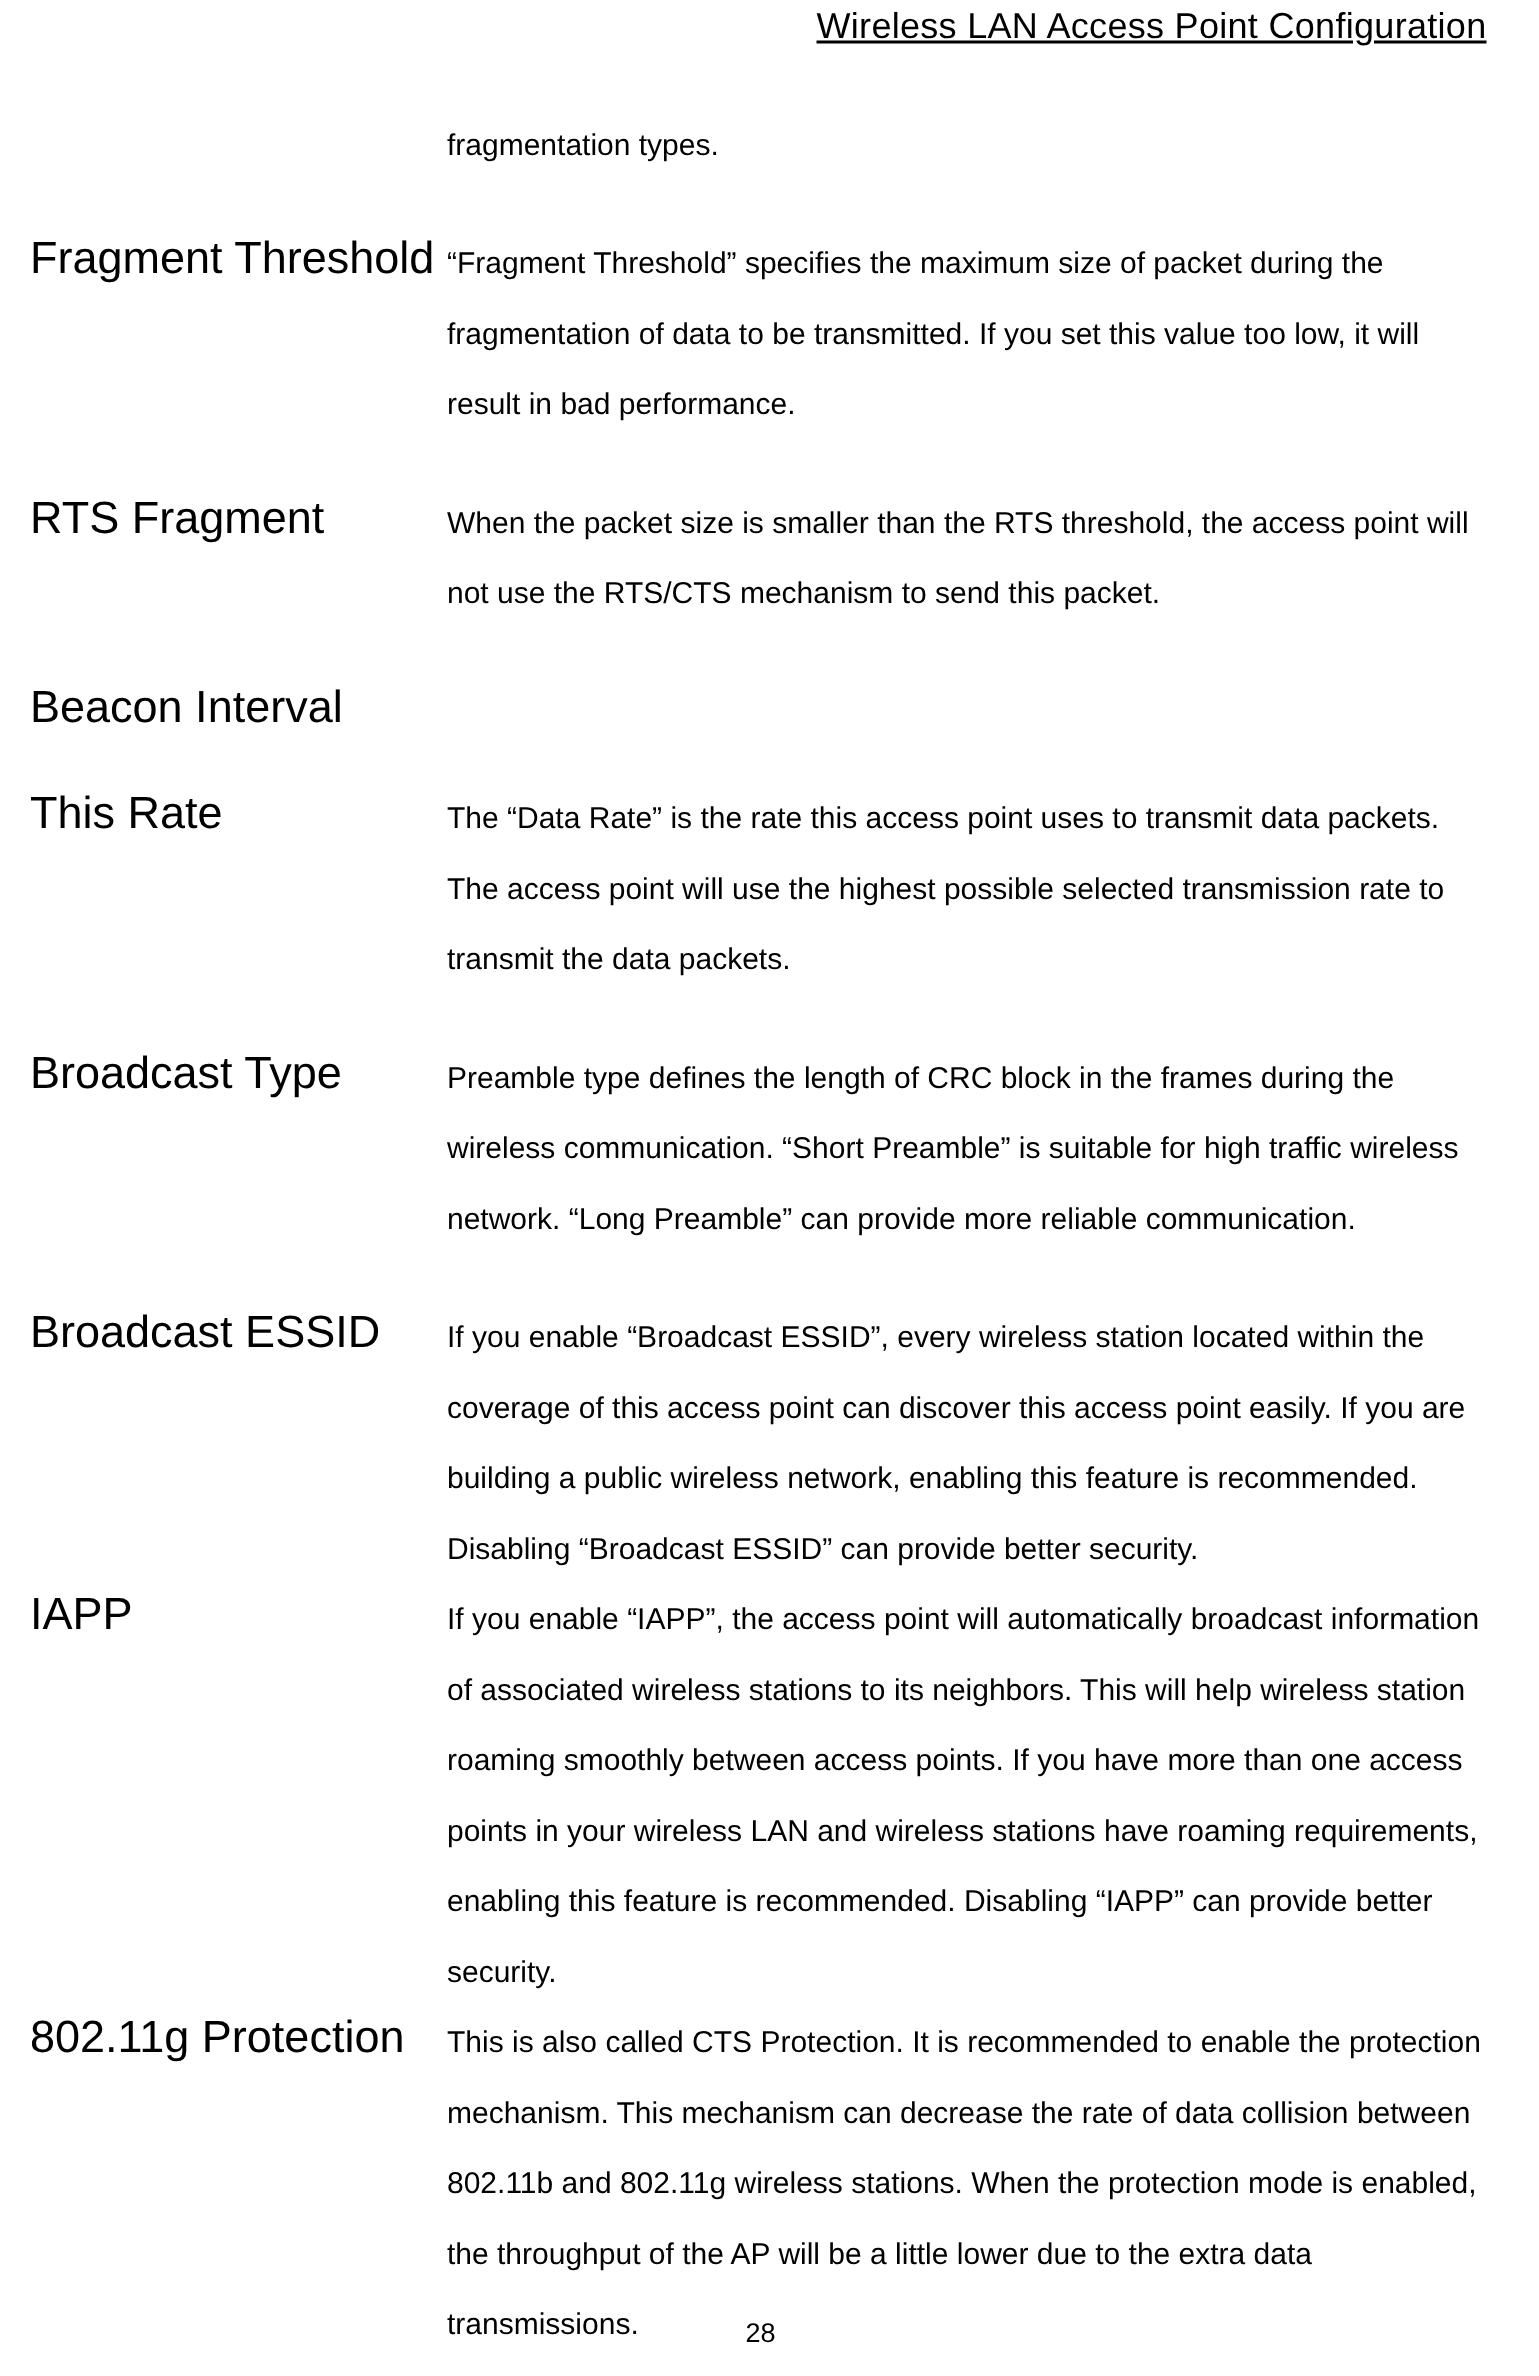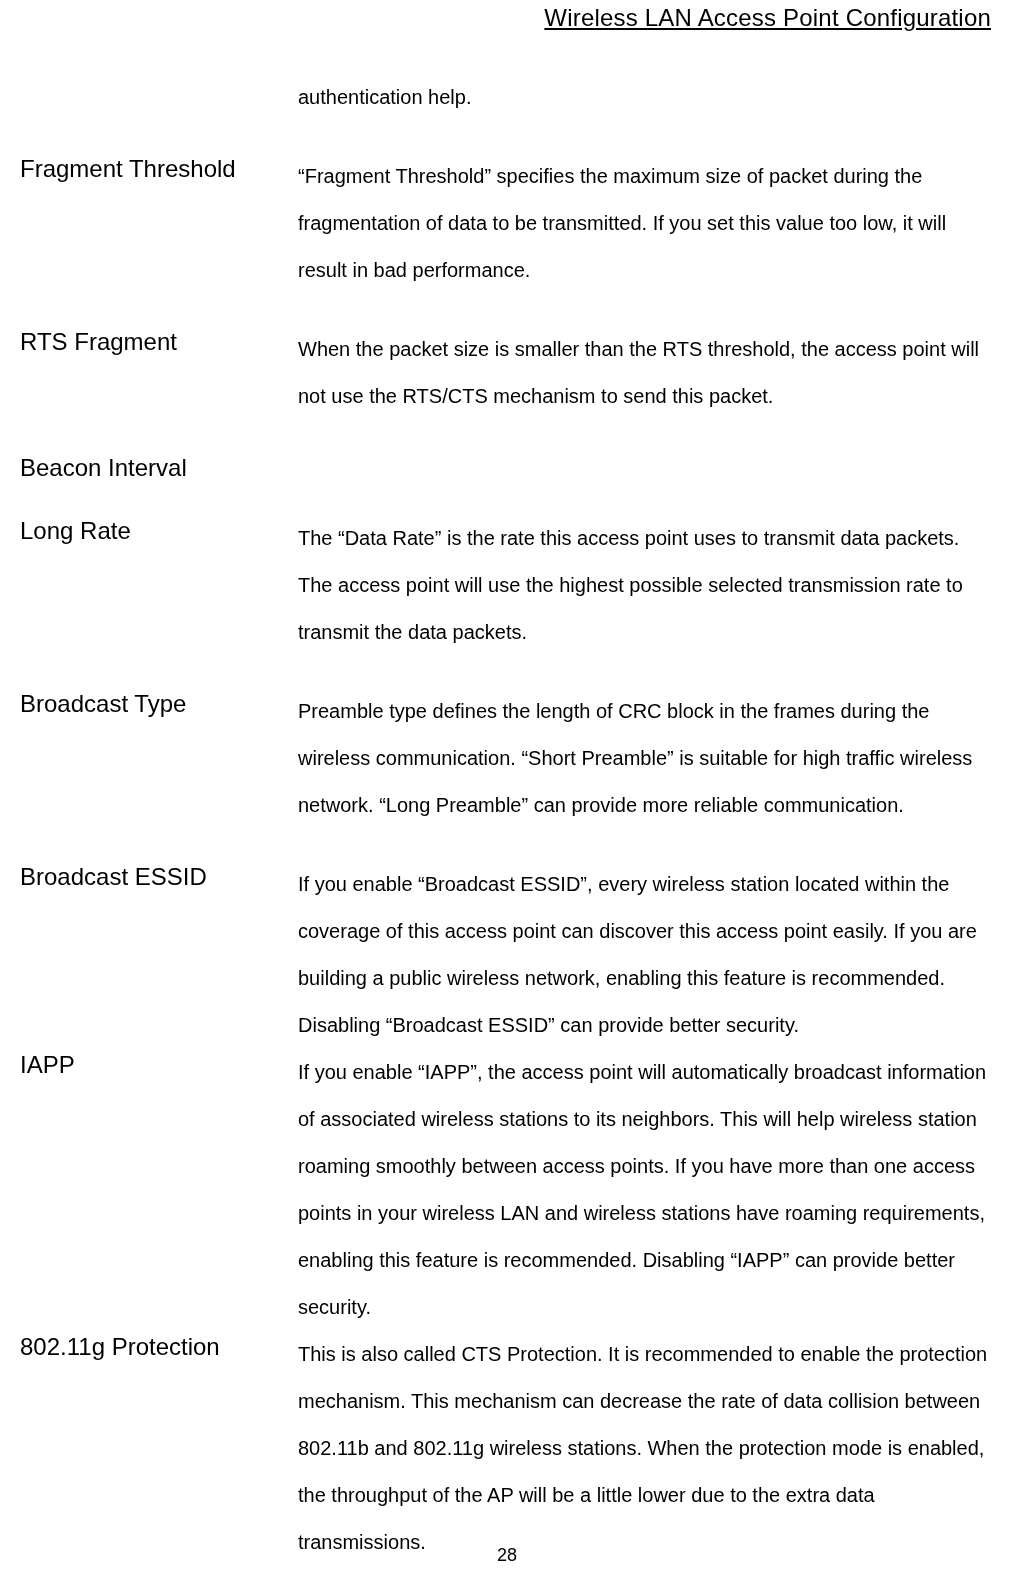--- a/index.html
+++ b/index.html
@@ -34,21 +34,21 @@
       display: flex;
       align-items: flex-start;
       margin-bottom: 32px;
     }
     .row.no-gap {
       margin-bottom: 0;
     }
     .label {
       width: 278px;
       flex-shrink: 0;
-      font-size: 24px;
+      font-size: 30px;
       padding-top: 0;
       line-height: 1.3;
     }
     .desc {
       flex: 1;
       font-size: 20px;
       line-height: 2.35;
       padding-top: 0px;
       text-align: left;
     }
@@ -64,39 +64,39 @@
 </head>
 <body>
 
 <div class="page">
   <div class="header">Wireless LAN Access Point Configuration</div>
 
   <div class="content">
 
     <div class="row">
       <div class="label"></div>
-      <div class="desc">authentication help.</div>
+      <div class="desc">fragmentation types.</div>
     </div>
 
     <div class="row">
       <div class="label">Fragment Threshold</div>
       <div class="desc">“Fragment Threshold” specifies the maximum size of packet during the fragmentation of data to be transmitted. If you set this value too low, it will result in bad performance.</div>
     </div>
 
     <div class="row">
       <div class="label">RTS Fragment</div>
       <div class="desc">When the packet size is smaller than the RTS threshold, the access point will not use the RTS/CTS mechanism to send this packet.</div>
     </div>
 
     <div class="row">
       <div class="label">Beacon Interval</div>
     </div>
 
     <div class="row">
-      <div class="label">Long Rate</div>
+      <div class="label">This Rate</div>
       <div class="desc">The “Data Rate” is the rate this access point uses to transmit data packets. The access point will use the highest possible selected transmission rate to transmit the data packets.</div>
     </div>
 
     <div class="row">
       <div class="label">Broadcast Type</div>
       <div class="desc">Preamble type defines the length of CRC block in the frames during the wireless communication. “Short Preamble” is suitable for high traffic wireless network. “Long Preamble” can provide more reliable communication.</div>
     </div>
 
     <div class="row no-gap">
       <div class="label">Broadcast ESSID</div>

